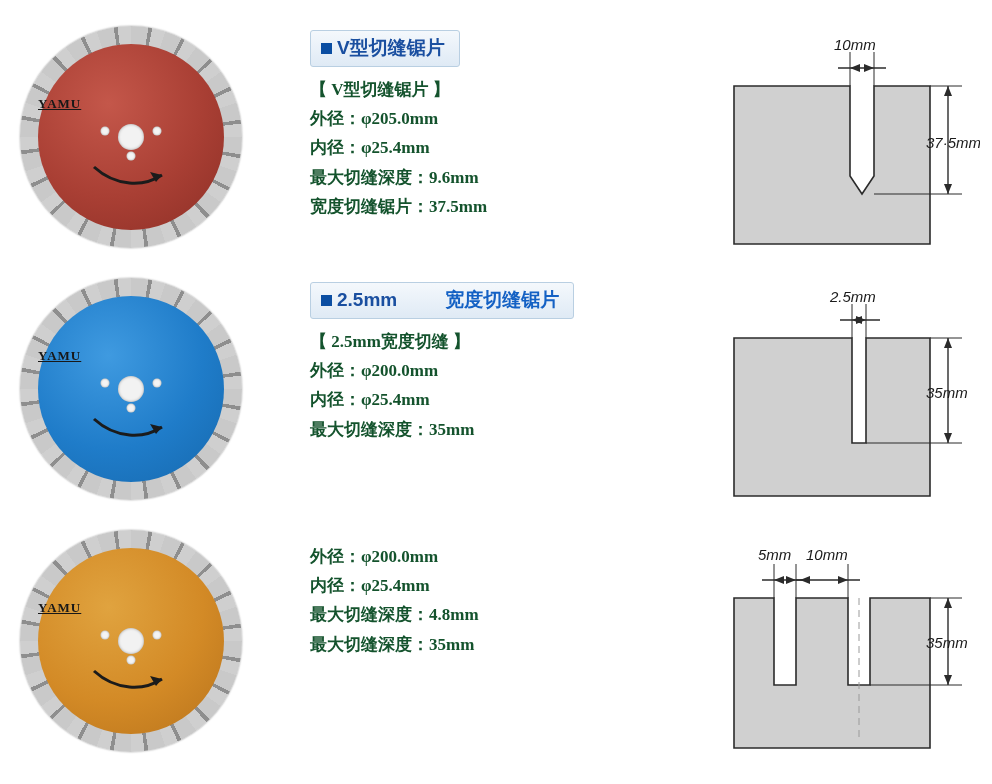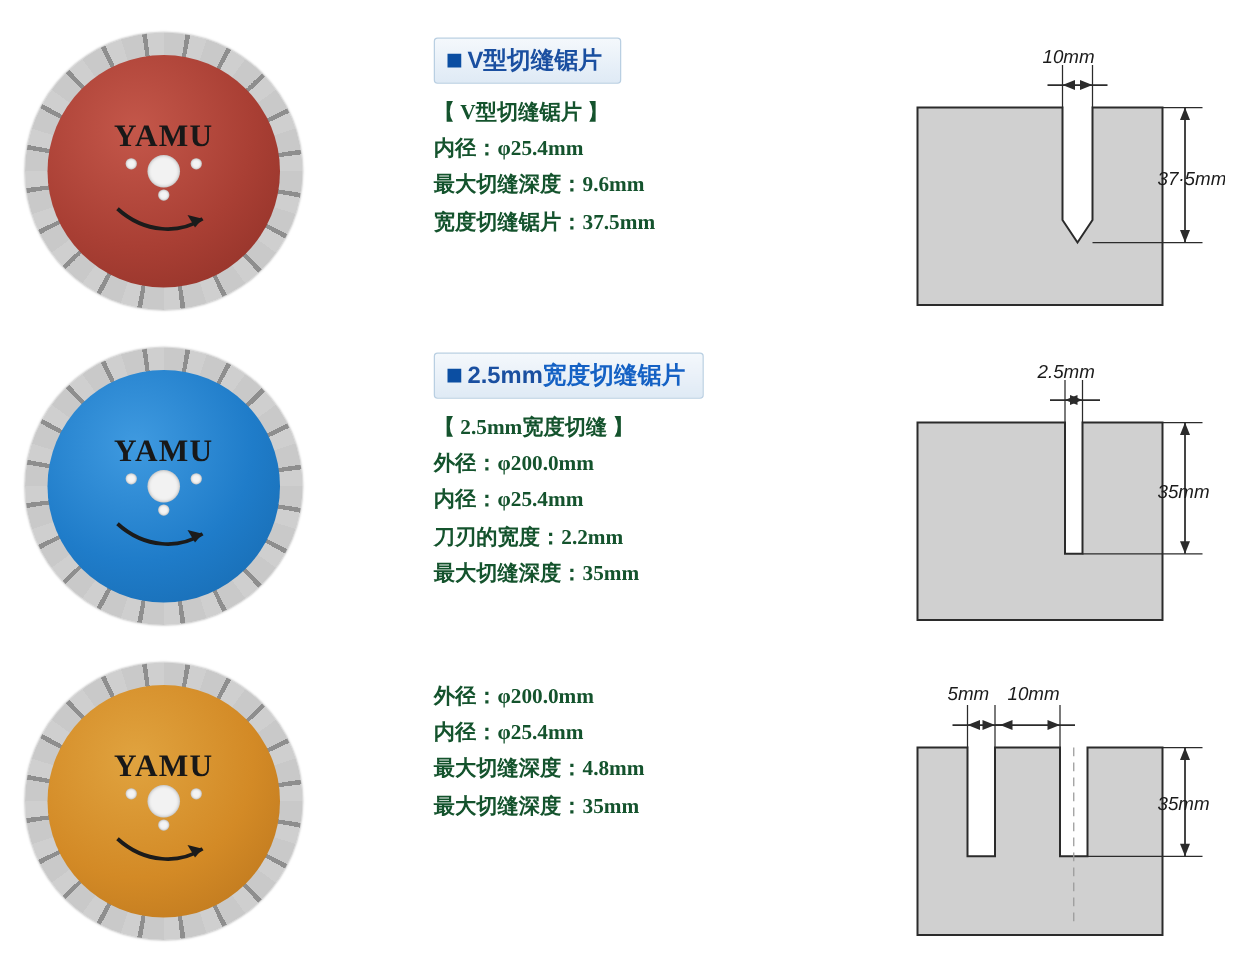--- a/index.html
+++ b/index.html
@@ -52,26 +52,27 @@
     transform: translate(-50%, -50%);
     width: 186px;
     height: 186px;
     border-radius: 50%;
   }
   .blade-brand {
     position: absolute;
     left: 0;
     right: 0;
     top: 52px;
-    text-align: center;
+    text-align: left;
     font-family: "Liberation Serif", serif;
     font-weight: bold;
-    font-size: 25px;
+    font-size: 13px;
     letter-spacing: 1px;
     color: #181818;
+    text-decoration: underline;
   }
   .arbor {
     position: absolute;
     left: 50%;
     top: 50%;
     transform: translate(-50%, -50%);
     width: 26px;
     height: 26px;
     border-radius: 50%;
     background: #f2f2f2;
@@ -122,21 +123,21 @@
         #c9c9c9 0deg 9deg, #8e8e8e 9deg 11deg, #cfcfcf 11deg 18deg);
     box-shadow: 0 0 2px rgba(0,0,0,.4);
   }
   .blade-orange .blade-core {
     background: radial-gradient(circle at 38% 32%, #e0a33f 0%, #d38a26 55%, #b8731c 100%);
   }
 
   
   .text-col {
     position: absolute;
-    left: 347px;
+    left: 310px;
     top: 20px;
     width: 380px;
   }
   .title-bar {
     display: inline-block;
     background: linear-gradient(to bottom, #f4f8fc 0%, #dfeaf5 100%);
     border: 1px solid #b9cfe2;
     border-radius: 3px;
     padding: 4px 14px 5px 10px;
     font-size: 19px;
@@ -146,21 +147,21 @@
   }
   .title-square {
     display: inline-block;
     width: 11px;
     height: 11px;
     background: #0b4ea2;
     margin-right: 5px;
     position: relative;
     top: 0px;
   }
-  .title-accent { color: #1461c4; }
+  .title-accent { color: #1461c4; margin-left: 48px; }
   .spec-list {
     margin-top: 8px;
   }
   .spec-line {
     font-size: 17px;
     font-weight: bold;
     color: #14532d;
     line-height: 1.72;
     white-space: nowrap;
     font-family: Liberation Serif, serif;
@@ -199,20 +200,21 @@
         </div>
       </div>
     </div>
 
     <div class="text-col">
       <div class="title-bar">
         <span class="title-square"></span><span>V型切缝锯片</span>
       </div>
       <div class="spec-list">
         <div class="spec-line">【 V型切缝锯片 】</div>
+        <div class="spec-line">外径：φ205.0mm</div>
         <div class="spec-line">内径：φ25.4mm</div>
         <div class="spec-line">最大切缝深度：9.6mm</div>
         <div class="spec-line">宽度切缝锯片：37.5mm</div>
       </div>
     </div>
 
     <div class="diagram-col">
       <svg class="diag-svg" width="250" height="225" viewBox="0 0 250 225">
 
         <path d="M4 60 L 120 60 L 120 150 L 132 168 L 144 150 L 144 60 L 200 60 L 200 218 L 4 218 Z" fill="#d0d0d0" stroke="#2b2b2b" stroke-width="1.6"></path>
@@ -253,21 +255,20 @@
     </div>
 
     <div class="text-col">
       <div class="title-bar">
         <span class="title-square"></span><span>2.5mm</span><span class="title-accent">宽度切缝锯片</span>
       </div>
       <div class="spec-list">
         <div class="spec-line">【 2.5mm宽度切缝 】</div>
         <div class="spec-line">外径：φ200.0mm</div>
         <div class="spec-line">内径：φ25.4mm</div>
-        <div class="spec-line">刀刃的宽度：2.2mm</div>
         <div class="spec-line">最大切缝深度：35mm</div>
       </div>
     </div>
 
     <div class="diagram-col">
       <svg class="diag-svg" width="250" height="225" viewBox="0 0 250 225">
         <path d="M4 60 L 122 60 L 122 165 L 136 165 L 136 60 L 200 60 L 200 218 L 4 218 Z" fill="#d0d0d0" stroke="#2b2b2b" stroke-width="1.6"></path>
         <line x1="122" y1="26" x2="122" y2="60" stroke="#2b2b2b" stroke-width="1"></line>
         <line x1="136" y1="26" x2="136" y2="60" stroke="#2b2b2b" stroke-width="1"></line>
         <line x1="110" y1="42" x2="150" y2="42" stroke="#2b2b2b" stroke-width="1.4"></line>

